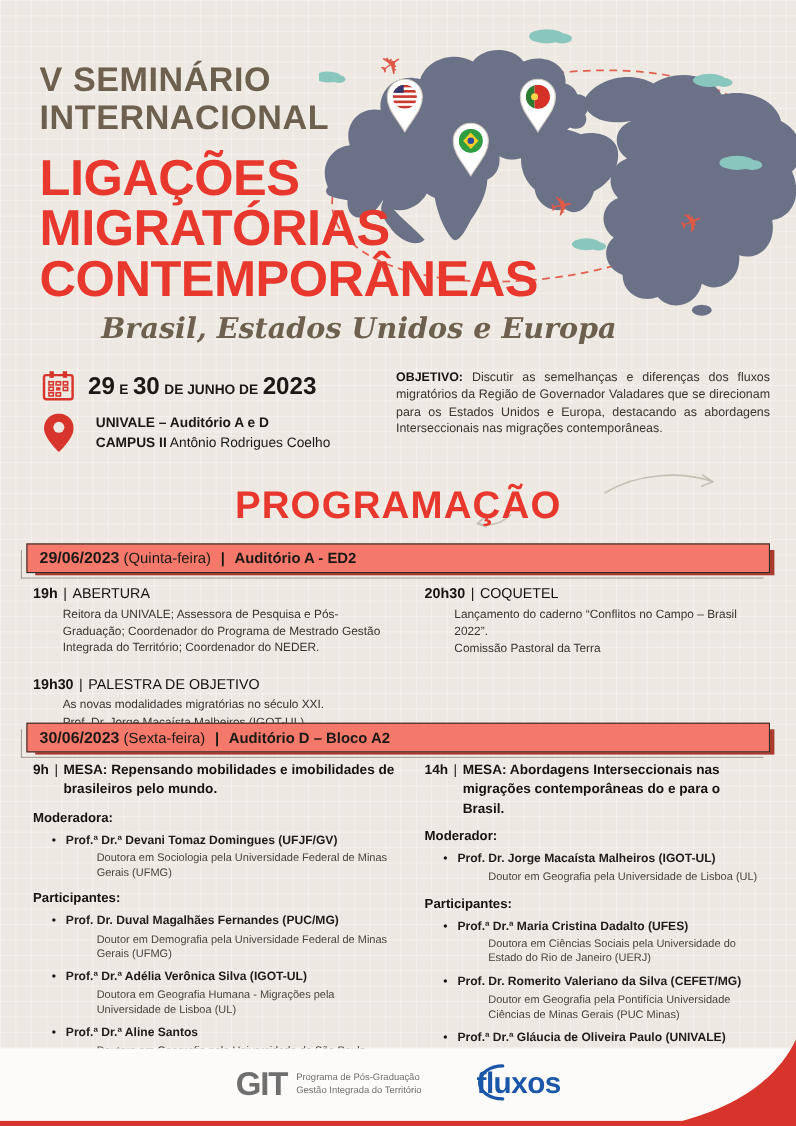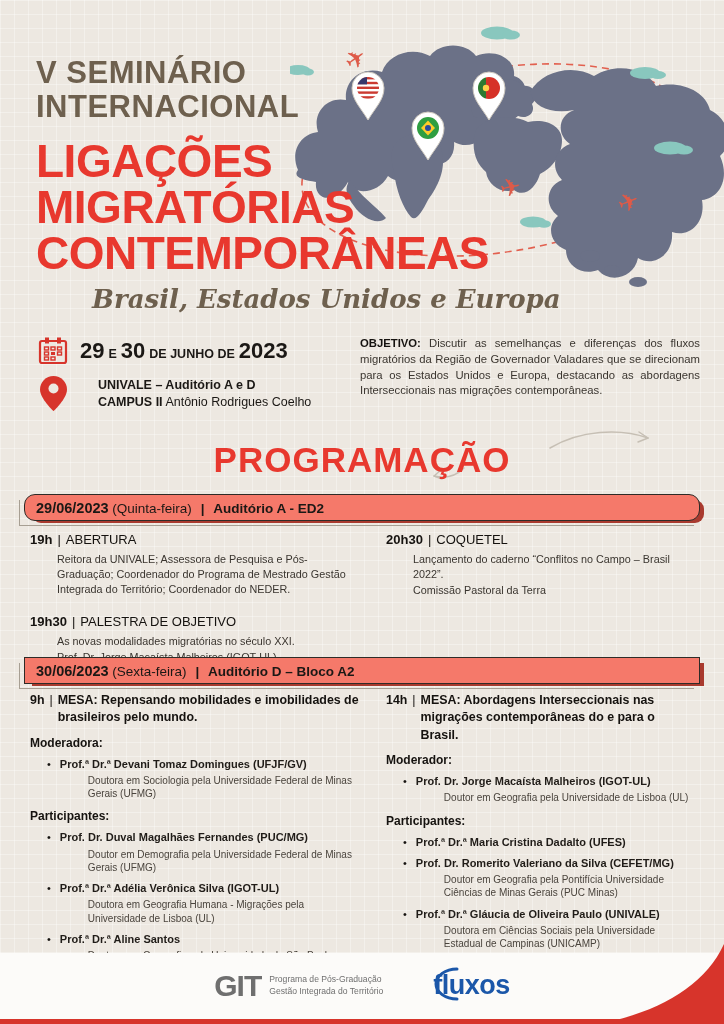--- a/index.html
+++ b/index.html
@@ -22,37 +22,37 @@
   .title  { margin-top:14px; font-size:46px; line-height:1.0; font-weight:bold; color:#E8382E; letter-spacing:-0.5px; }
   .subtitle { margin:8px 0 0 56px; font-family:"DejaVu Serif", serif; font-style:italic; font-weight:bold;
               font-size:26px; color:#6E604E; }
   
   .info-row { position:absolute; top:336px; left:38px; width:662px; display:flex; gap:22px; z-index:2; }
   .info-left { width:300px; flex:none; }
   .date-line { display:flex; align-items:center; gap:12px; }
   .date-text { display:flex; align-items:baseline; white-space:nowrap; color:#1B1815; }
   .date-big { font-size:22px; font-weight:bold; }
   .date-small { font-size:12.5px; font-weight:bold; text-transform:uppercase; margin:0 4px; }
-  .venue-line { display:flex; gap:31px; margin-top:10px; align-items:center; }
+  .venue-line { display:flex; gap:20px; margin-top:10px; align-items:flex-start; }
   .venue-text { font-size:12.5px; line-height:1.4; color:#1B1815; }
   .venue-text .b { font-weight:bold; }
   .info-right { flex:1; font-size:11.3px; line-height:1.4; text-align:justify; color:#3A352F; }
   .info-right strong { color:#15120F; }
   
   .prog-heading { position:absolute; top:440px; left:0; width:724px; text-align:center; z-index:2;
                   font-size:35px; font-weight:bold; color:#E8382E; letter-spacing:1px; }
   .sketch-arrows { position:absolute; top:418px; left:420px; width:250px; height:72px; z-index:1; }
   
   .date-bar { position:absolute; left:24px; width:676px; height:27px; z-index:2;
               background:#F5796A; border:1.6px solid #2F2B27;
               box-shadow:6px 4px 0 -2px #A93A2E;
               display:flex; align-items:center; padding:0 11px; }
   .date-bar::before { content:""; position:absolute; left:-6px; top:5px; width:100%; height:100%;
                       border-left:1.6px solid #A79F93; border-bottom:1.6px solid #A79F93; z-index:-1; }
-  .bar1 { top:494px;border-radius:11px; } .bar2 { top:657px; }
+  .bar1 { top:494px; } .bar2 { top:657px; }
   .bar-text { font-size:13.5px; color:#1B1815; white-space:nowrap; }
   .bar-date { font-weight:bold; font-size:14.5px; } .bar-venue { font-weight:bold; }
   .bar-sep { margin:0 5px; font-weight:bold; }
   
   .day-grid { position:absolute; left:30px; width:664px; display:grid;
               grid-template-columns:330px 1fr; column-gap:26px; z-index:2; }
   .day1 { top:532px; } .day2 { top:692px; }
   .sess { margin-bottom:17px; }
   .sess-head { display:flex; font-size:13px; color:#15120F; }
   .sess-time { font-weight:bold; white-space:nowrap; }
@@ -354,20 +354,21 @@
         <div>
           <div class="speaker-name">Prof. Dr. Jorge Macaísta Malheiros (IGOT-UL)</div>
           <div class="speaker-bio">Doutor em Geografia pela Universidade de Lisboa (UL)</div>
         </div>
       </div>
       <div class="role-label">Participantes:</div>
       <div class="speaker">
         <span class="speaker-bullet">•</span>
         <div>
           <div class="speaker-name">Prof.ª Dr.ª Maria Cristina Dadalto (UFES)</div>
+          <div class="speaker-bio">Doutora em Ciências Sociais pela Universidade do Estado do Rio de Janeiro (UERJ)</div>
         </div>
       </div>
       <div class="speaker">
         <span class="speaker-bullet">•</span>
         <div>
           <div class="speaker-name">Prof. Dr. Romerito Valeriano da Silva (CEFET/MG)</div>
           <div class="speaker-bio">Doutor em Geografia pela Pontifícia Universidade Ciências de Minas Gerais (PUC Minas)</div>
         </div>
       </div>
       <div class="speaker">

